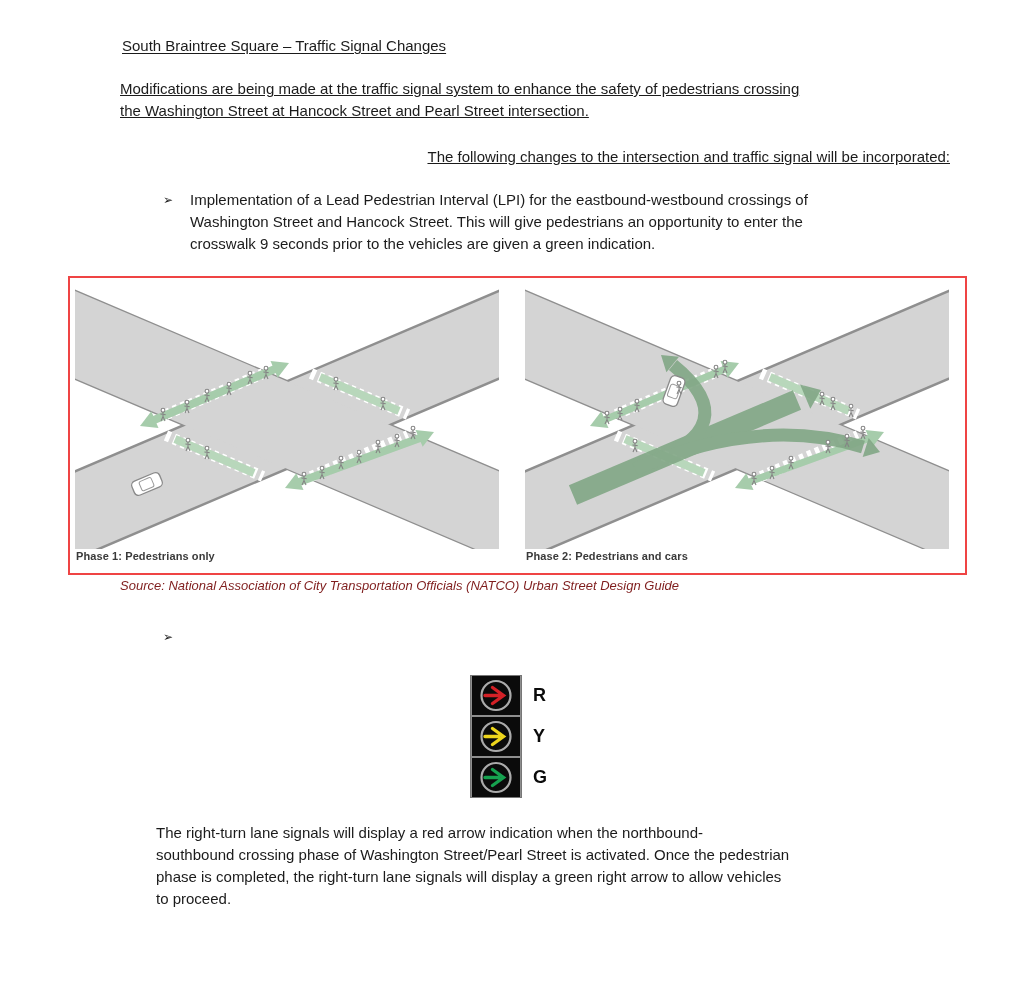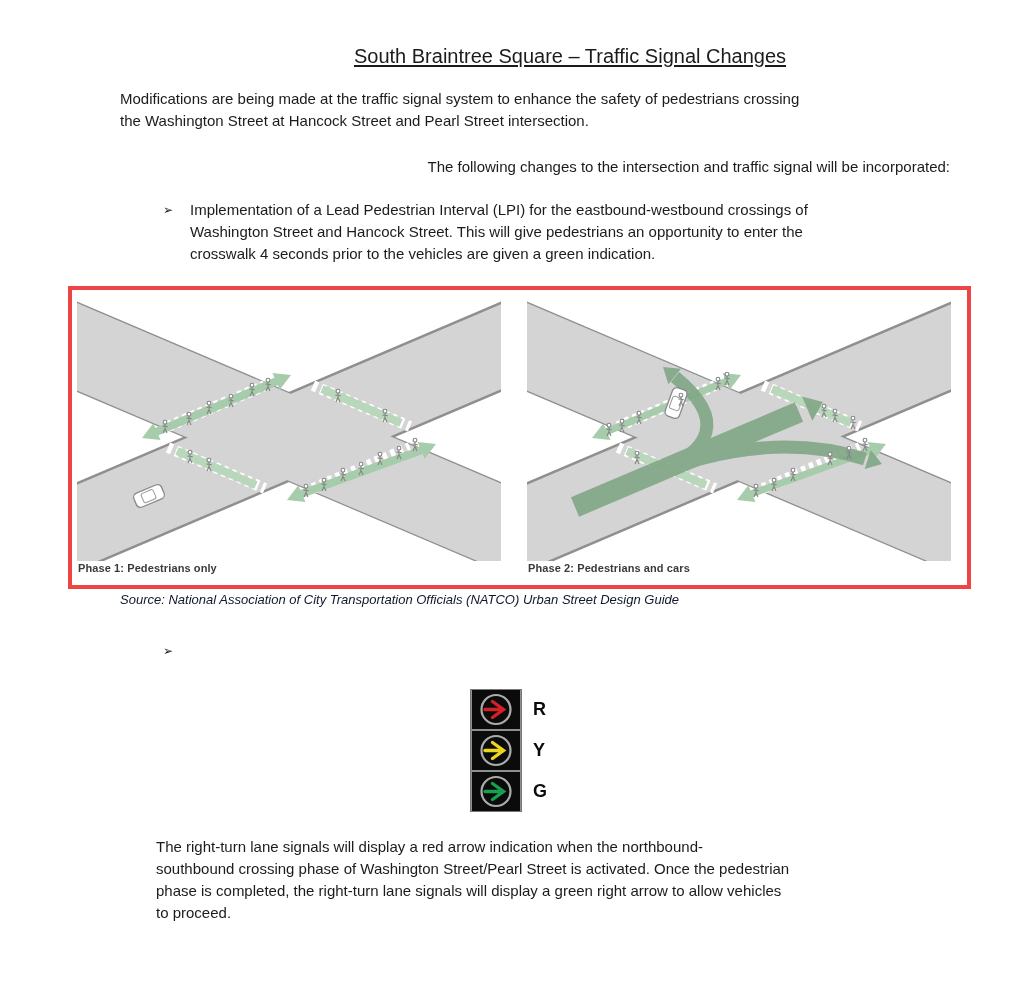--- a/index.html
+++ b/index.html
@@ -2,37 +2,37 @@
 <html><head>
 <meta charset="utf-8">
 <style>
   html,body{margin:0;padding:0;background:#ffffff;}
   .page{
     width:1020px;height:990px;position:relative;overflow:hidden;
     background:#ffffff;color:#1b1b1b;
     font-family:"Liberation Sans",sans-serif;font-size:15px;line-height:22px;
     box-sizing:border-box;padding:33px 0 0 120px;
   }
-  .title{font-size:20px;font-weight:400;text-decoration:underline;text-underline-offset:2px;margin:12px;line-height:22px;text-align:center;}
-  .para{white-space:pre-line;margin:0;}
+  .title{font-size:15px;font-weight:400;text-decoration:underline;text-underline-offset:2px;margin:2px;line-height:22px;}
+  .para{white-space:pre-line;margin:0;text-decoration:underline;}
   .p1{margin-top:21px;width:830px;}
   .p2{margin-top:24px;width:830px;text-align:right;}
   .bullet{display:flex;margin-top:21px;}
   .bullet .marker{width:27px;margin-left:43px;font-size:12px;line-height:22px;color:#1b1b1b;flex:none;}
   .bullet .btext{white-space:pre-line;width:740px;}
   .b2{margin-top:32px;}
   .figure-box{
     margin-top:21px;margin-left:-52px;width:890px;height:286px;
-    border:4px solid #ef4444;background:#ffffff;
+    border:2px solid #ef4444;background:#ffffff;
     padding:9px 0 0 5px;box-sizing:content-box;display:flex;gap:26px;
   }
   .panel{width:424px;display:flex;flex-direction:column;}
   .panel svg{display:block;}
   .phase-label{font-size:11px;font-weight:700;color:#3a3a3a;line-height:14px;padding-left:1px;letter-spacing:0.1px;}
-  .source{margin:2px 0 0 0;font-style:italic;font-size:13px;line-height:17px;color:#0f172a;}
+  .source{margin:2px 0 0 0;font-style:italic;font-size:13px;line-height:17px;color:#7f1d1d;}
   .signal-fig{margin-top:26px;margin-left:350px;display:flex;align-items:center;height:124px;}
   .signal-housing{width:50px;background:#8f8f8f;border:1px solid #777;display:flex;flex-direction:column;gap:2px;}
   .signal-cell{width:48px;height:39px;background:#0b0b0b;margin:0 auto;}
   .signal-labels{display:flex;flex-direction:column;margin-left:11px;}
   .signal-labels span{height:41px;display:flex;align-items:center;font-weight:700;font-size:18px;color:#0b0b0b;}
   .closing{margin-top:24px;margin-left:36px;width:780px;white-space:pre-line;}
   .hiddefs{position:absolute;width:0;height:0;}
 </style>
 </head>
 <body>
@@ -43,21 +43,21 @@
 
   <p class="para p1">Modifications are being made at the traffic signal system to enhance the safety of pedestrians crossing
 the Washington Street at Hancock Street and Pearl Street intersection.</p>
 
   <p class="para p2">The following changes to the intersection and traffic signal will be incorporated:</p>
 
   <div class="bullet">
     <span class="marker">➢</span>
     <span class="btext">Implementation of a Lead Pedestrian Interval (LPI) for the eastbound-westbound crossings of
 Washington Street and Hancock Street. This will give pedestrians an opportunity to enter the
-crosswalk 4 seconds prior to the vehicles are given a green indication.</span>
+crosswalk 9 seconds prior to the vehicles are given a green indication.</span>
   </div>
 
   <svg class="hiddefs" aria-hidden="true">
     <defs>
       <g id="ped" stroke="#858585" stroke-width="1.1" fill="none">
         <circle cx="0" cy="-4.8" r="1.9" fill="#ffffff"></circle>
         <path d="M0,-2.9 L0,1.6 M0,1.6 L-2,6 M0,1.6 L2,6 M-2.6,-1 L2.6,-0.4"></path>
       </g>
       <g id="car">
         <rect x="-15" y="-7.5" width="30" height="15" rx="4.5" fill="#ffffff" stroke="#8a8a8a" stroke-width="1.3"></rect>

